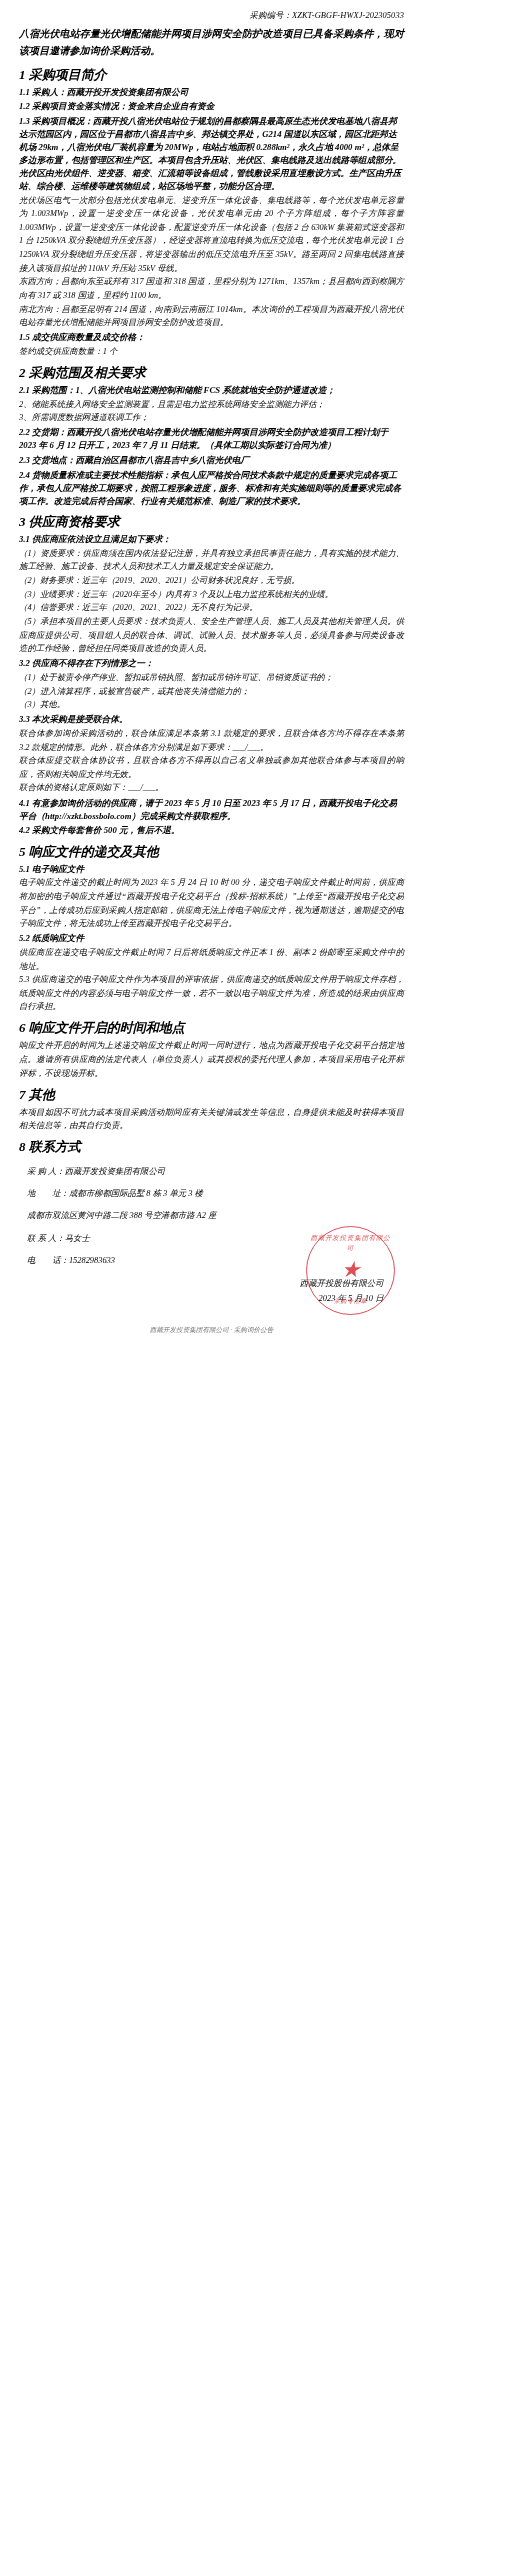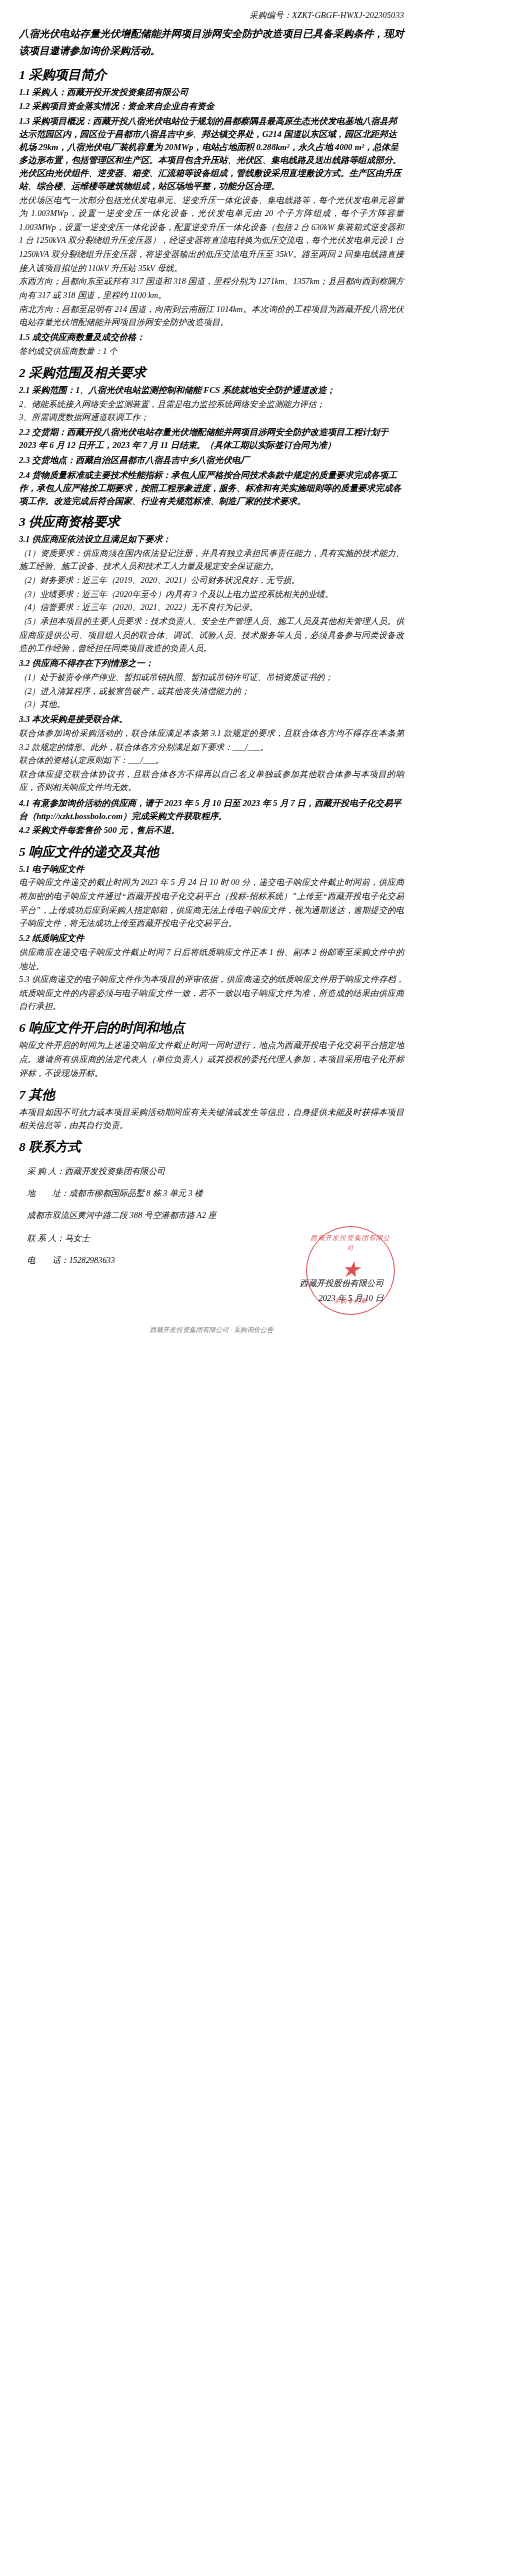--- a/index.html
+++ b/index.html
@@ -134,23 +134,23 @@
       <p class="t">（2）财务要求：近三年（2019、2020、2021）公司财务状况良好，无亏损。</p>
       <p class="t">（3）业绩要求：近三年（2020年至今）内具有 3 个及以上电力监控系统相关的业绩。</p>
       <p class="t">（4）信誉要求：近三年（2020、2021、2022）无不良行为记录。</p>
       <p class="t">（5）承担本项目的主要人员要求：技术负责人、安全生产管理人员、施工人员及其他相关管理人员。供应商应提供公司、项目组人员的联合体、调试、试验人员、技术服务等人员，必须具备参与同类设备改造的工作经验，曾经担任同类项目改造的负责人员。</p>
       <h3 class="sub">3.2 供应商不得存在下列情形之一：</h3>
       <p class="t">（1）处于被责令停产停业、暂扣或吊销执照、暂扣或吊销许可证、吊销资质证书的；</p>
       <p class="t">（2）进入清算程序，或被宣告破产，或其他丧失清偿能力的；</p>
       <p class="t">（3）其他。</p>
       <h3 class="sub">3.3 本次采购是接受联合体。</h3>
       <p class="t">联合体参加询价采购活动的，联合体应满足本条第 3.1 款规定的要求，且联合体各方均不得存在本条第 3.2 款规定的情形。此外，联合体各方分别满足如下要求：___/___。</p>
+      <p class="t">联合体应提交联合体协议书，且联合体各方不得再以自己名义单独或参加其他联合体参与本项目的响应，否则相关响应文件均无效。</p>
       <p class="t">联合体的资格认定原则如下：___/___。</p>
-      <p class="t">联合体应提交联合体协议书，且联合体各方不得再以自己名义单独或参加其他联合体参与本项目的响应，否则相关响应文件均无效。</p>
-      <h3 class="sub">4.1 有意参加询价活动的供应商，请于 2023 年 5 月 10 日至 2023 年 5 月 7 日，西藏开投电子化交易平台（http://xzkt.bossbolo.com）完成采购文件获取程序。</h3>
+      <h3 class="sub">4.1 有意参加询价活动的供应商，请于 2023 年 5 月 10 日至 2023 年 5 月 17 日，西藏开投电子化交易平台（http://xzkt.bossbolo.com）完成采购文件获取程序。</h3>
       <h3 class="sub">4.2 采购文件每套售价 500 元，售后不退。</h3>
       <h2 class="sec">5 响应文件的递交及其他</h2>
       <h3 class="sub">5.1 电子响应文件</h3>
       <p class="t">电子响应文件递交的截止时间为 2023 年 5 月 24 日 10 时 00 分，递交电子响应文件截止时间前，供应商将加密的电子响应文件通过“西藏开投电子化交易平台（投标-招标系统）”上传至“西藏开投电子化交易平台”，上传成功后应到采购人指定邮箱，供应商无法上传电子响应文件，视为通期送达，逾期提交的电子响应文件，将无法成功上传至西藏开投电子化交易平台。</p>
       <h3 class="sub">5.2 纸质响应文件</h3>
       <p class="t">供应商应在递交电子响应文件截止时间 7 日后将纸质响应文件正本 1 份、副本 2 份邮寄至采购文件中的地址。</p>
       <p class="t">5.3 供应商递交的电子响应文件作为本项目的评审依据，供应商递交的纸质响应文件用于响应文件存档，纸质响应文件的内容必须与电子响应文件一致，若不一致以电子响应文件为准，所造成的结果由供应商自行承担。</p>
       <h2 class="sec">6 响应文件开启的时间和地点</h2>
       <p class="t">响应文件开启的时间为上述递交响应文件截止时间一同时进行，地点为西藏开投电子化交易平台指定地点。邀请所有供应商的法定代表人（单位负责人）或其授权的委托代理人参加，本项目采用电子化开标评标，不设现场开标。</p>
       <h2 class="sec">7 其他</h2>

